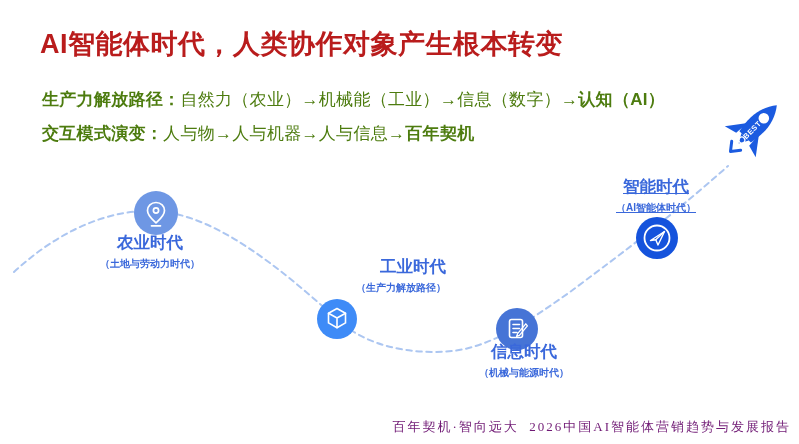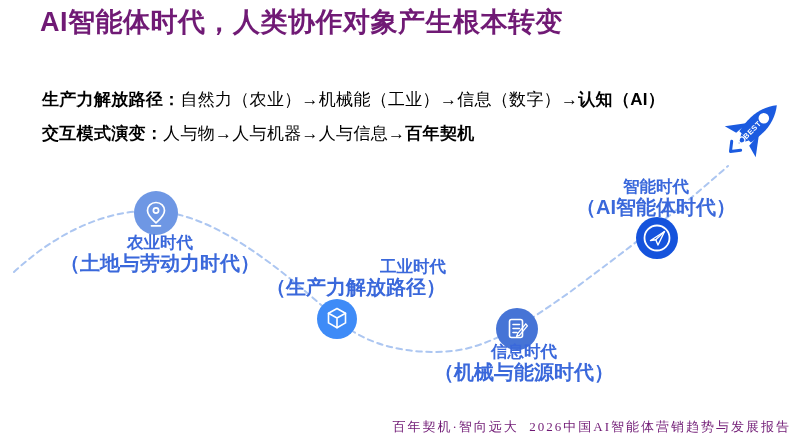--- a/index.html
+++ b/index.html
@@ -1,41 +1,41 @@
 <!DOCTYPE html>
 <html><head>
 <meta charset="utf-8">
 <style>
   html,body{margin:0;padding:0;background:#ffffff;}
   .slide{
     position:relative;width:799px;height:444px;background:#ffffff;overflow:hidden;
     font-family:"Liberation Sans","DejaVu Sans",sans-serif;
   }
   .title{
-    position:absolute;left:40px;top:4px;margin:0;
-    font-size:27px;font-weight:700;color:#701a75;letter-spacing:0.5px;
+    position:absolute;left:40px;top:26px;margin:0;
+    font-size:27px;font-weight:700;color:#b91c1c;letter-spacing:0.5px;
   }
   .intro-line{
     position:absolute;left:42px;margin:0;
-    font-size:17px;color:#000000;letter-spacing:0.3px;white-space:nowrap;
+    font-size:17px;color:#4d7c0f;letter-spacing:0.3px;white-space:nowrap;
   }
   .intro-line.l1{top:88px;}
   .intro-line.l2{top:122px;}
   .intro-line .b{font-weight:700;}
   .canvas{position:absolute;left:0;top:0;width:799px;height:444px;}
   .era-label{
     position:absolute;width:220px;text-align:center;
     color:#3A68DB;font-weight:700;line-height:21px;white-space:nowrap;
   }
   .era-label .era-name{font-size:16.5px;}
-  .era-label .era-sub{font-size:20px;}
-  .era-label.agri{left:50px;top:232px;}
+  .era-label .era-sub{font-size:10px;}
+  .era-label.agri{left:40px;top:232px;}
   .era-label.industry{left:226px;top:256px;text-align:right;}
   .era-label.info{left:414px;top:341px;}
-  .era-label.intel{left:546px;top:176px;}
+  .era-label.intel{left:546px;top:176px;text-decoration:underline;}
   .footer{
     position:absolute;right:8px;bottom:8px;
     font-family:"Liberation Serif","DejaVu Serif",serif;
     font-size:13px;color:#701a75;letter-spacing:2px;white-space:pre;
   }
 </style>
 </head>
 <body>
 
 <div class="slide">

